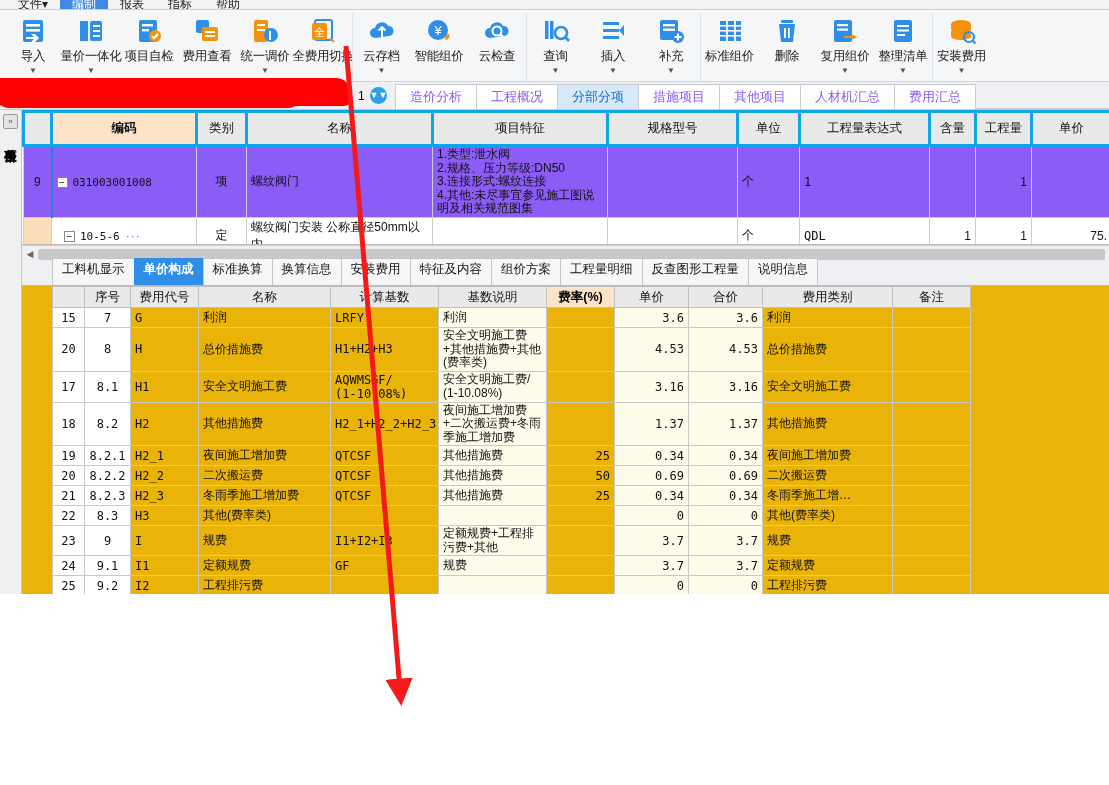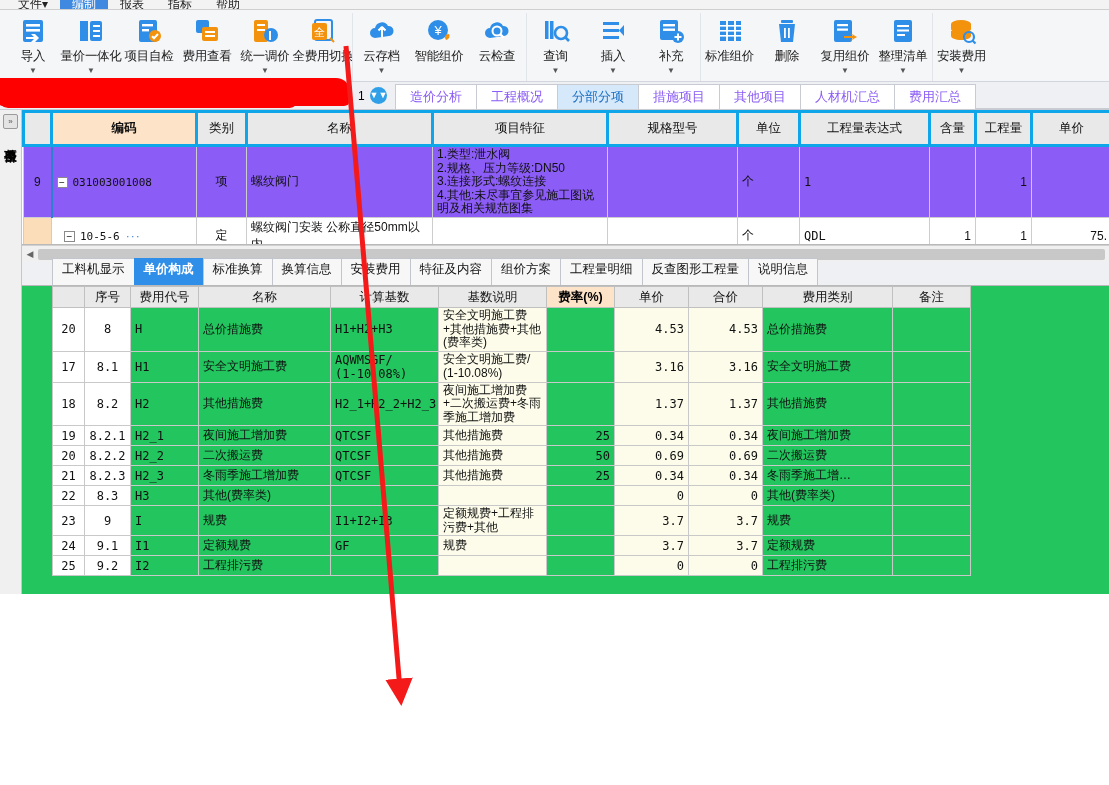--- a/index.html
+++ b/index.html
@@ -129,21 +129,21 @@
     padding-left:30px; border-bottom:1px solid #b9b9b9;
   }
   .btab{
     padding:2px 9px 3px; font-size:12.5px; background:#f7f7f7;
     border:1px solid #c2c6cc; border-bottom:none; margin-right:-1px;
     color:#111; white-space:nowrap; height:27px; line-height:16px;
   }
   .btab.active{ background:#2f8fe8; color:#fff; font-weight:bold; border-color:#2f8fe8;}
 
   
-  #lowerwrap{ flex:1; overflow:hidden; background:#22c55e; padding-left:30px;}
+  #lowerwrap{ flex:1; overflow:hidden; background:#eab308; padding-left:30px;}
   table.fee{ border-collapse:collapse; table-layout:fixed; width:918px;}
   table.fee th{
     background:#e9e9e9; border:1px solid #c0c0c0; font-weight:normal;
     height:21px; font-size:12.5px; color:#111;
   }
   table.fee th.rate{ background:#fde3c8; font-weight:bold; color:#000;}
   table.fee td{
     border:1px solid #c9c9c9; font-size:12px; padding:1px 4px; color:#111;
     vertical-align:middle;
   }
@@ -528,20 +528,33 @@
               <th>基数说明</th>
               <th class="rate">费率(%)</th>
               <th>单价</th>
               <th>合价</th>
               <th>费用类别</th>
               <th>备注</th>
             </tr>
           </thead>
         <tbody id="fee-body">
             <tr>
+              <td class="idx">15</td>
+              <td class="idx">7</td>
+              <td class="code">G</td>
+              <td>利润</td>
+              <td class="base">LRFY</td>
+              <td class="desc">利润</td>
+              <td class="rateval"></td>
+              <td class="money">3.6</td>
+              <td class="money">3.6</td>
+              <td class="cat">利润</td>
+              <td></td>
+            </tr>
+            <tr>
               <td class="idx">20</td>
               <td class="idx">8</td>
               <td class="code">H</td>
               <td>总价措施费</td>
               <td class="base">H1+H2+H3</td>
               <td class="desc">安全文明施工费+其他措施费+其他(费率类)</td>
               <td class="rateval"></td>
               <td class="money">4.53</td>
               <td class="money">4.53</td>
               <td class="cat">总价措施费</td>

